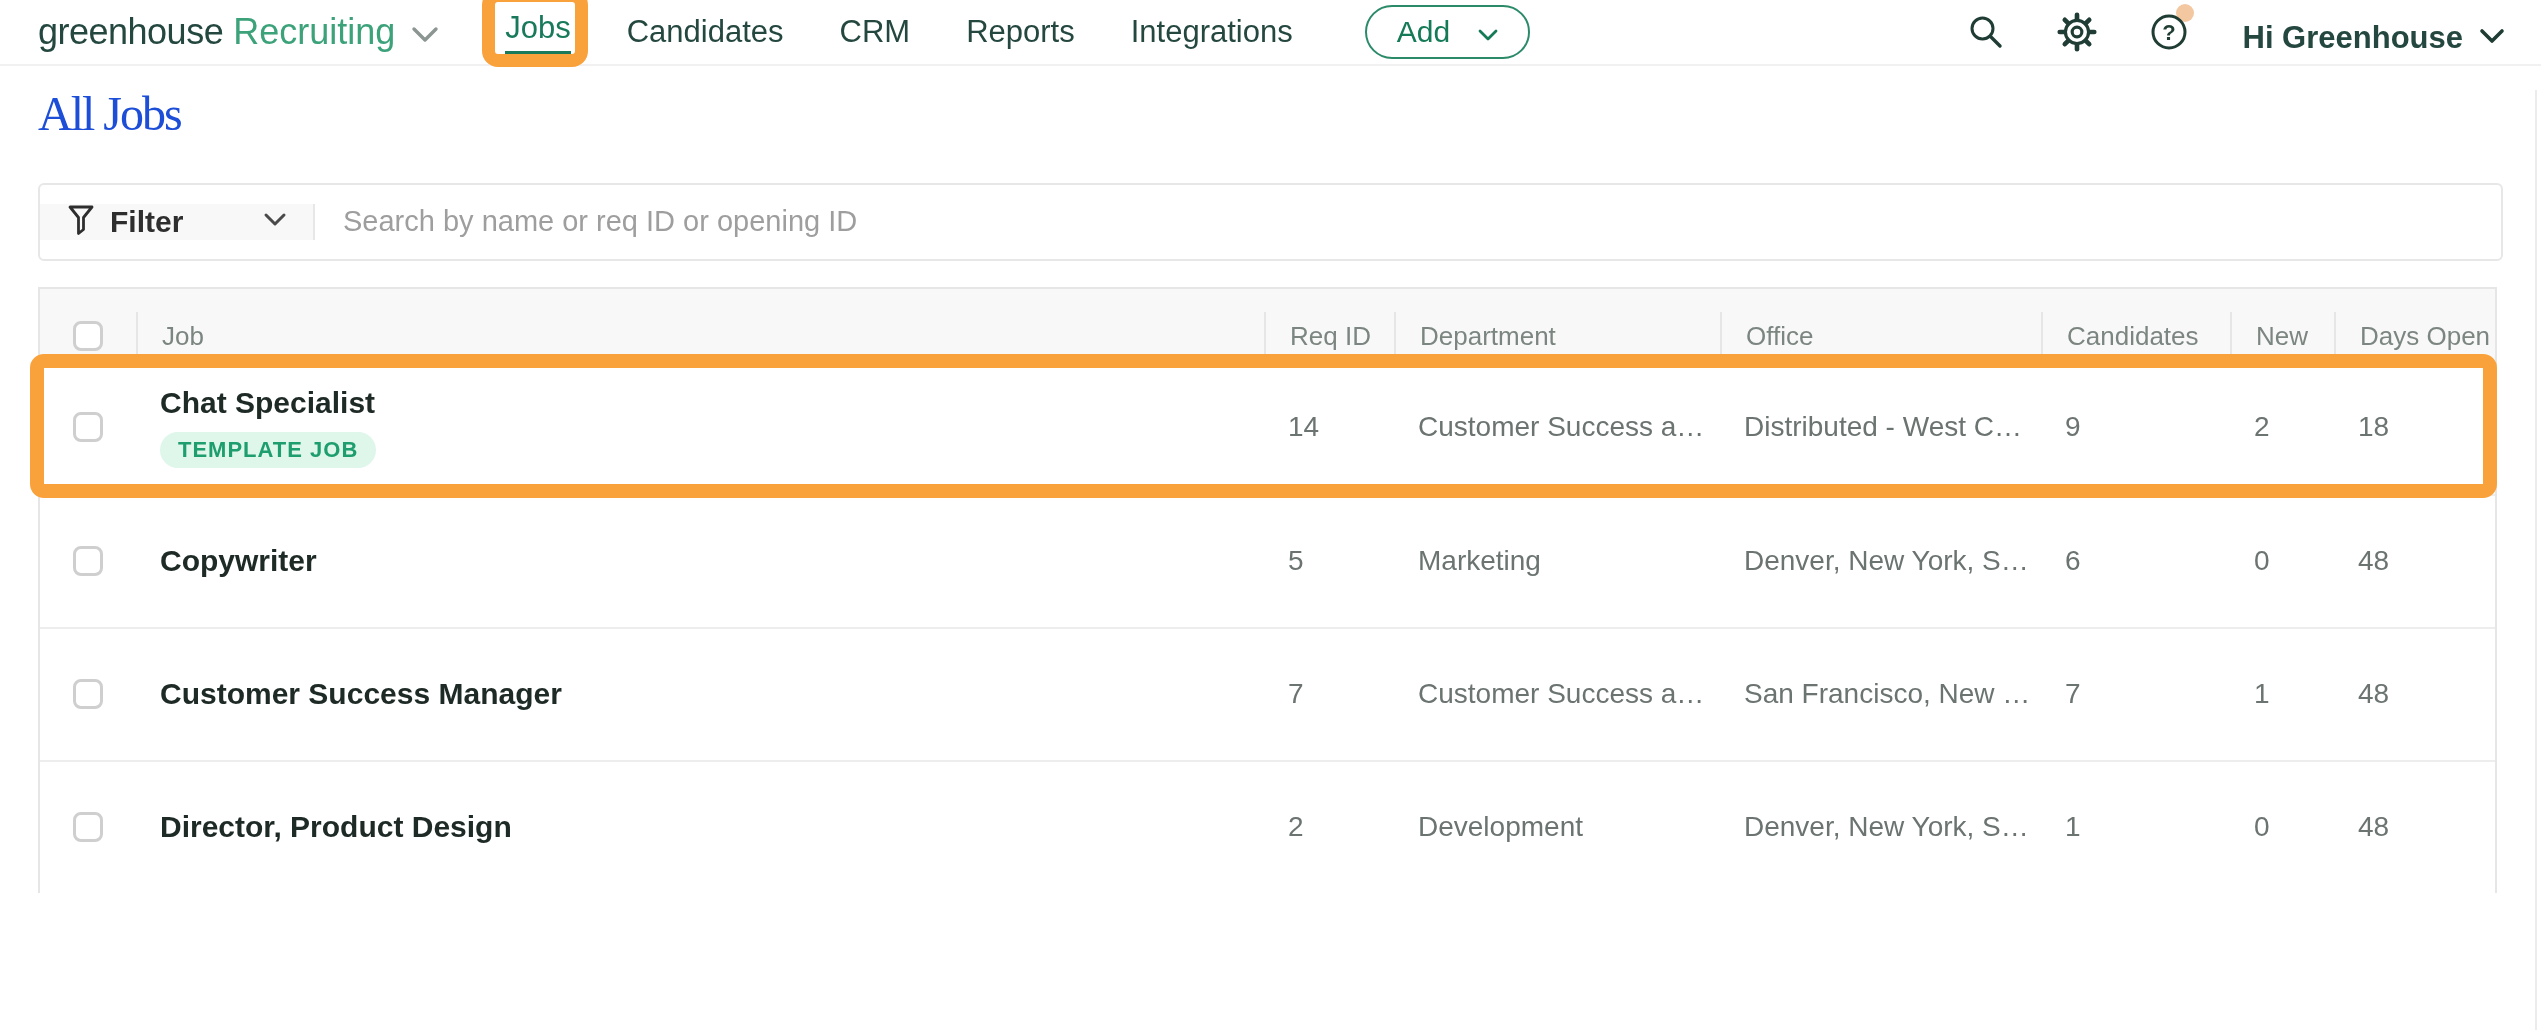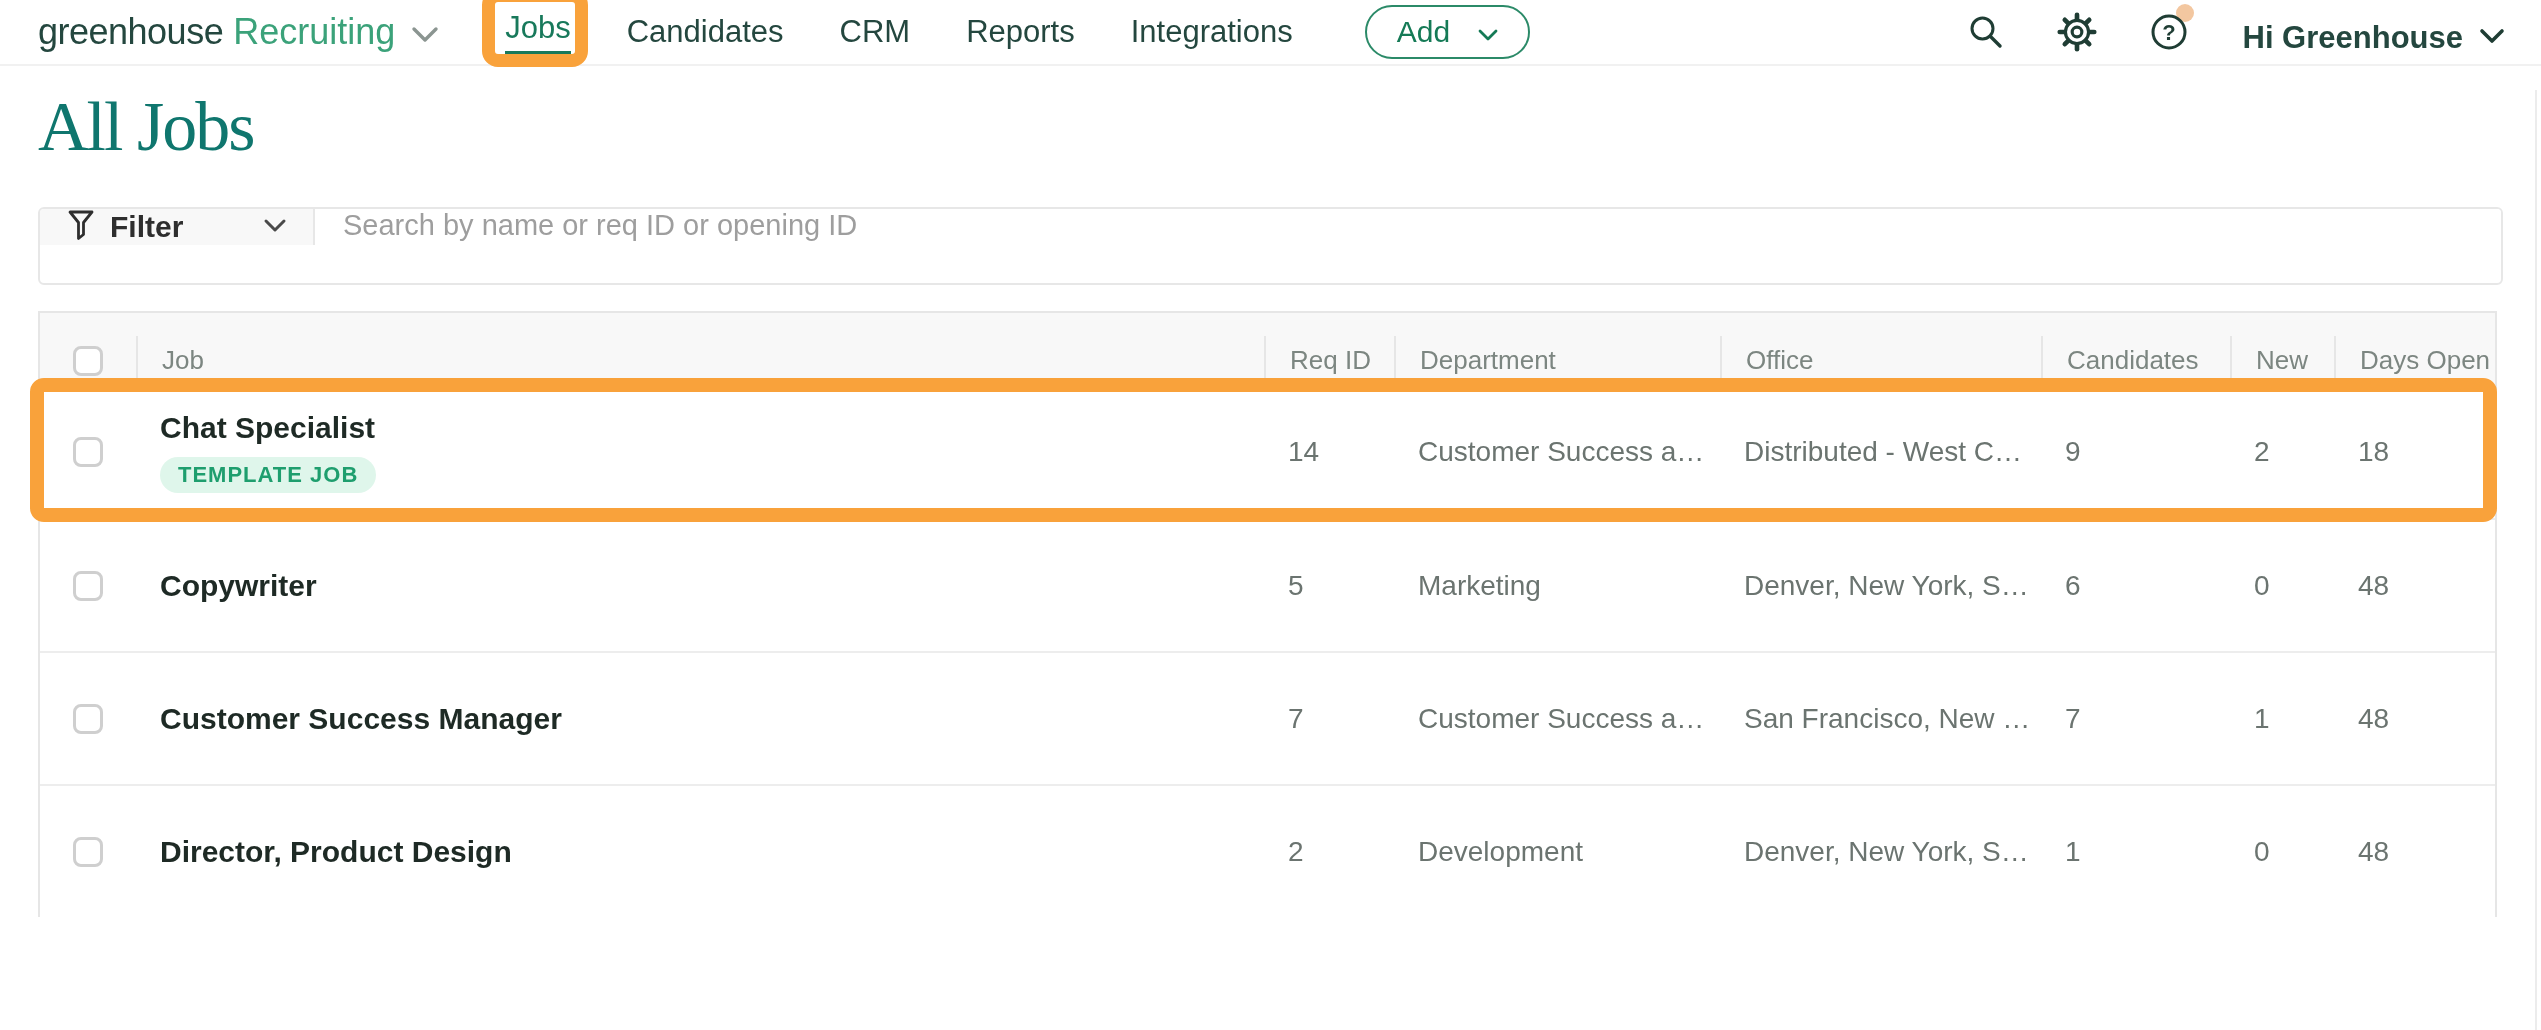--- a/index.html
+++ b/index.html
@@ -41,25 +41,25 @@
     position:absolute; top:-8px; right:-5px; width:18px; height:18px; border-radius:50%;
     background:#F3C7A0; z-index:-1;
   }
   .user-menu { display:flex; align-items:center; gap:16px; margin-left:2px; cursor:pointer;margin-top:12px; }
   .user-name { font-size:31px; font-weight:bold; color:#24473F; white-space:nowrap; }
 
   
   .content { padding:0 38px; }
   .page-title {
     margin-top:22px; font-family:"Liberation Serif", serif; font-weight:normal;
-    font-size:70px; letter-spacing:-2px; color:#0f766e; line-height:1.1;
+    font-size:48px; letter-spacing:-2px; color:#1d4ed8; line-height:1.1;
   }
 
   .filter-bar {
-    margin-top:42px; height:78px; width:2465px; display:flex; align-items:flex-start;
+    margin-top:42px; height:78px; width:2465px; display:flex; align-items:center;
     border:2px solid #E7E7E7; border-radius:6px; background:#fff; overflow:hidden;
   }
   .filter-btn {
     width:275px; flex:none; background:#F8F8F8; border-right:2px solid #E7E7E7;
     display:flex; align-items:center; padding:0 26px; gap:14px; cursor:pointer;
   }
   .filter-label { font-size:30px; font-weight:bold; color:#2E2E2E; }
   .filter-chev { margin-left:auto; }
   .search-input {
     flex:1; border:none; outline:none; font-size:29px; color:#333;

